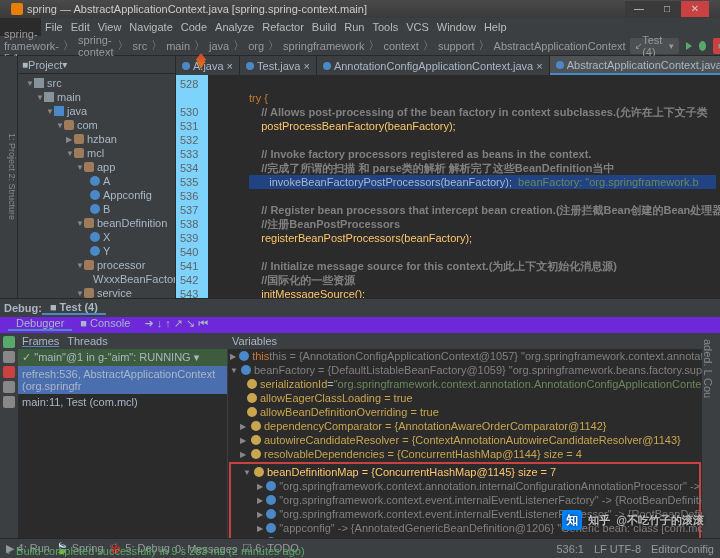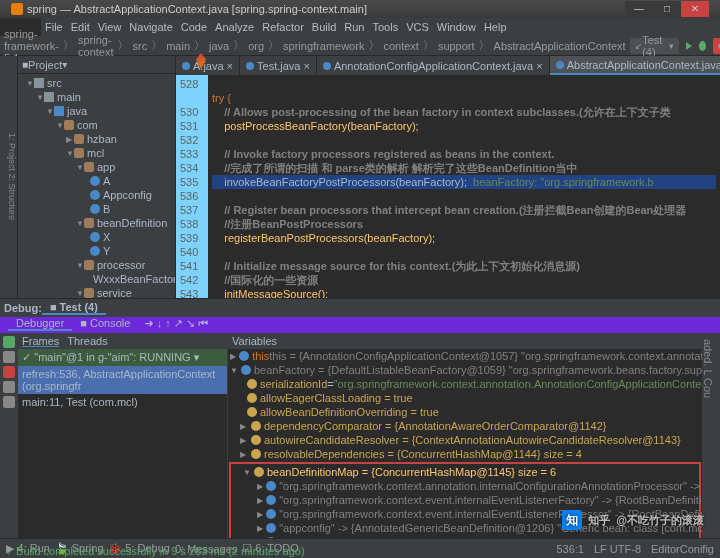--- a/index.html
+++ b/index.html
@@ -29,27 +29,27 @@
 .ic-class{background:#4a88c7;border-radius:50%;}
 .ic-pkg{background:#9e7b5a;border-radius:2px;}
 .tl-arrow{width:8px;color:#888;font-size:8px;}
 .editor{flex:1;background:#2b2b2b;display:flex;flex-direction:column;overflow:hidden;}
 .tab-row{height:19px;background:#3c3f41;display:flex;font-size:9px;overflow:hidden;}
 .tab{padding:3px 6px;background:#3c3f41;border-right:1px solid #282828;display:flex;align-items:center;gap:3px;}
 .tab.active{background:#4e5254;border-bottom:2px solid #4a88c7;}
 .tab-ic{width:8px;height:8px;background:#4a88c7;border-radius:50%;}
 .code-area{flex:1;display:flex;overflow:hidden;font-family:Consolas,monospace;font-size:10px;}
 .line-nums{width:32px;background:#7dd3fc;color:#606366;text-align:left;padding:2px 4px;line-height:14px;}
-.code-lines{flex:1;padding:2px 4px;line-height:14px;overflow:hidden;}
+.code-lines{flex:1;padding:2px 4px;line-height:14px;overflow:hidden;margin-left:37px;}
 .code-line{white-space:nowrap;}
 .code-hl{background:#214283;}
 .kw{color:#cc7832;}
 .cmt{color:#808080;font-weight:bold;}
 .fn{color:#ffc66d;}
-.bp{position:relative;}
+.bp{position:relative;padding-left:8px;}
 .bp::before{content:"";position:absolute;left:-30px;top:3px;width:8px;height:8px;background:#db5c5c;border-radius:50%;}
 .debug-area{height:240px;background:#2b2b2b;border-top:1px solid #282828;display:flex;flex-direction:column;}
 .debug-tabs{height:18px;background:#3c3f41;display:flex;font-size:10px;padding:0 4px;align-items:center;font-weight:bold;}
 .dtab{padding:0 8px;}
 .dtab.act{border-bottom:2px solid #4a88c7;}
 .debug-body{flex:1;display:flex;overflow:hidden;}
 .dbg-left{width:18px;background:#3c3f41;display:flex;flex-direction:column;gap:3px;padding:3px 2px;align-items:center;}
 .dbg-ic{width:12px;height:12px;background:#59a869;border-radius:2px;}
 .dbg-ic2{background:#c94140;}
 .dbg-ic3{background:#888;}
@@ -328,21 +328,21 @@
         </div>
       <div class="var-row" style="padding-left:12px">
           <span class="tl-arrow">▶</span>
           <span class="var-ic ic-or"></span>
           <span class="orange">resolvableDependencies = {ConcurrentHashMap@1144}  size = 4</span>
         </div>
       <div class="redbox">
       <div class="var-row" style="padding-left:12px">
             <span class="tl-arrow">▼</span>
             <span class="var-ic ic-or"></span>
-            <span class="yellow">beanDefinitionMap = {ConcurrentHashMap@1145}  size = 6</span>
+            <span class="yellow">beanDefinitionMap = {ConcurrentHashMap@1145}  size = 7</span>
           </div>
       <div class="var-row" style="padding-left:26px"><span class="tl-arrow">▶</span><span class="var-ic ic-bl"></span><span class="dim">"org.springframework.context.annotation.internalConfigurationAnnotationProcessor" -&gt; {RootBeanDefinition@1203} "</span>&nbsp;</div>
       <div class="var-row" style="padding-left:26px"><span class="tl-arrow">▶</span><span class="var-ic ic-bl"></span><span class="dim">"org.springframework.context.event.internalEventListenerFactory" -&gt; {RootBeanDefinition@1204} "Root bean: clas</span>&nbsp;</div>
       <div class="var-row" style="padding-left:26px"><span class="tl-arrow">▶</span><span class="var-ic ic-bl"></span><span class="dim">"org.springframework.context.event.internalEventListenerProcessor" -&gt; {RootBeanDefinition@1205} "Root bean: cl</span>&nbsp;</div>
       <div class="var-row" style="padding-left:26px">
             <span class="tl-arrow">▶</span>
             <span class="var-ic ic-bl"></span>
             <span class="dim">"appconfig" -&gt; {AnnotatedGenericBeanDefinition@1206} "Generic bean: class [com.mcl.app.Appconfig]; scope=sing</span>
           </div>
       <div class="var-row" style="padding-left:26px"><span class="tl-arrow">▶</span><span class="var-ic ic-bl"></span><span class="dim">"org.springframework.context.annotation.internalAutowiredAnnotationProcessor" -&gt; {RootBeanDefinition@1207} "R</span>&nbsp;</div>

